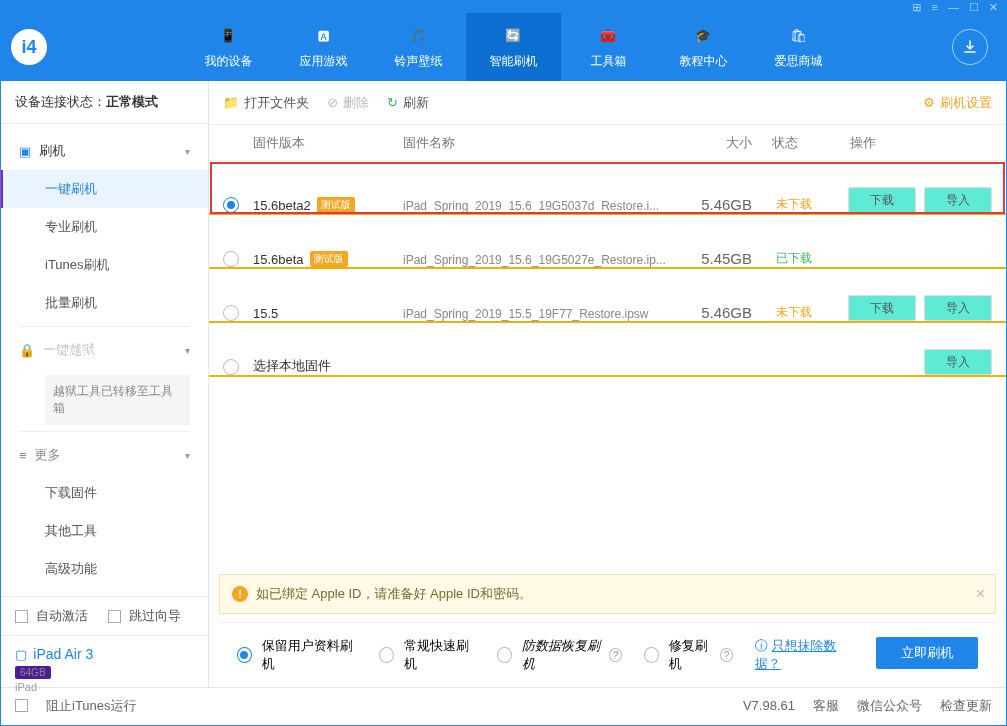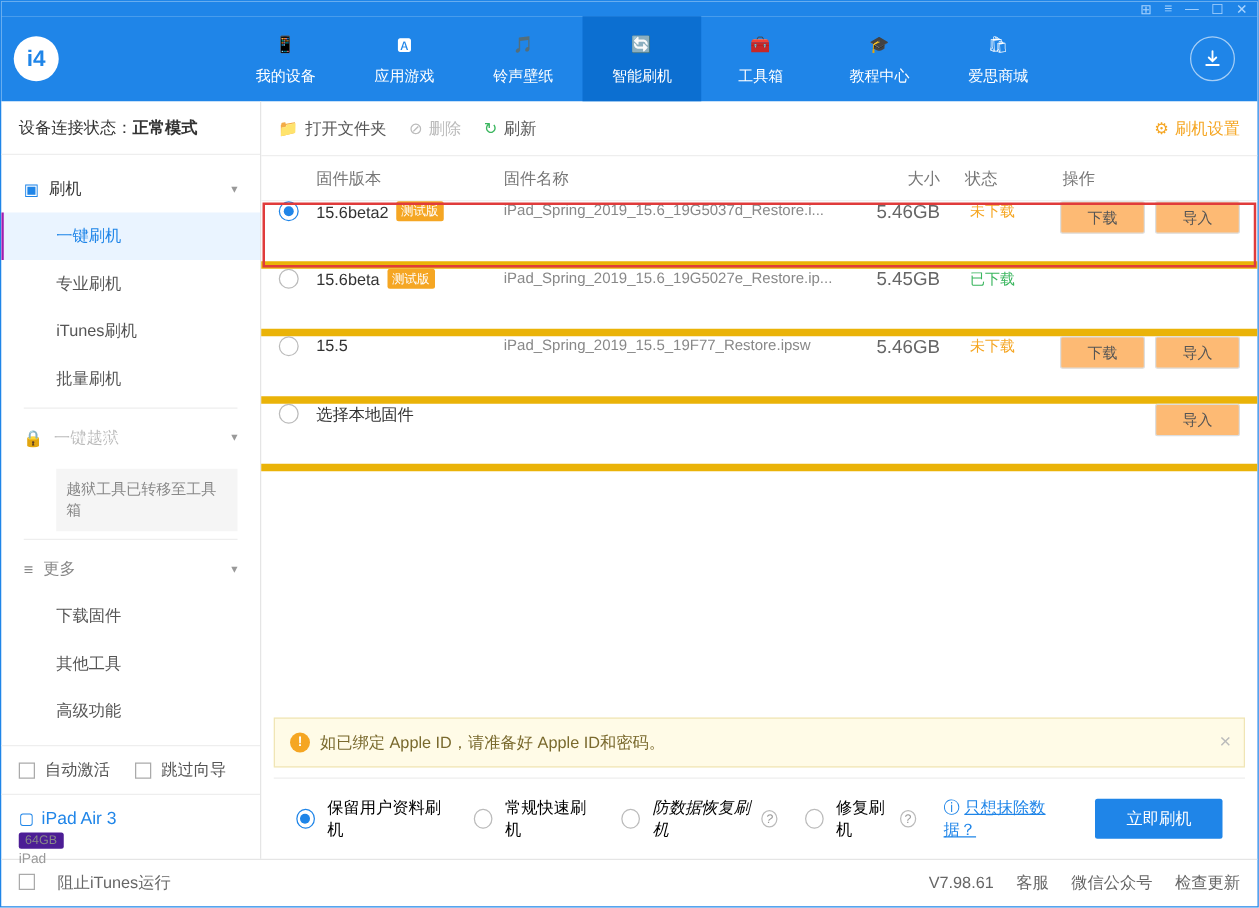--- a/index.html
+++ b/index.html
@@ -40,38 +40,38 @@
 .toolbar{height:44px;display:flex;align-items:center;padding:0 14px;gap:18px;border-bottom:1px solid #eee}
 .tb-btn{display:flex;align-items:center;gap:5px;cursor:pointer;color:#555;font-size:13px}
 .tb-btn.disabled{color:#bbb}
 .tb-right{margin-left:auto;color:#f5a623;display:flex;align-items:center;gap:5px}
 .table-head{height:36px;display:flex;align-items:center;padding:0 14px 0 44px;color:#777;font-size:12px;border-bottom:1px solid #f0f0f0}
 .col-ver{width:150px}
 .col-name{flex:1}
 .col-size{width:70px;text-align:right}
 .col-status{width:80px;padding-left:20px}
 .col-ops{width:160px;padding-left:18px}
-.row{height:54px;display:flex;align-items:flex-start;padding:0 14px;border-bottom:6px solid #eab308}
+.row{height:54px;display:flex;align-items:flex-end;padding:0 14px;border-bottom:2px solid #eab308}
 .row.highlight{outline:2px solid #e03b3b;outline-offset:-3px}
 .radio{width:16px;height:16px;border:1.5px solid #bbb;border-radius:50%;margin-right:14px;display:flex;align-items:center;justify-content:center}
 .radio.checked{border-color:#1f85e8}
 .radio.checked::after{content:"";width:8px;height:8px;border-radius:50%;background:#1f85e8}
 .row .ver{width:150px;display:flex;align-items:center;gap:6px;color:#333}
 .beta-tag{background:#f5a623;color:#fff;font-size:10px;padding:1px 4px;border-radius:2px}
 .row .fname{flex:1;color:#888;font-size:12px;overflow:hidden;text-overflow:ellipsis;white-space:nowrap}
 .row .size{width:70px;text-align:right;color:#666;font-size:15px}
 .row .status{width:80px;padding-left:24px;font-size:12px}
 .st-not{color:#f5a623}
 .st-done{color:#3bb65f}
 .row .ops{width:160px;display:flex;gap:8px;justify-content:flex-end}
-.btn{width:68px;height:26px;border:1px solid #ddd;background:#fdba74;cursor:pointer;font-size:12px;color:#555;border-radius:2px}
+.btn{width:68px;height:26px;border:1px solid #ddd;background:#5eead4;cursor:pointer;font-size:12px;color:#555;border-radius:2px}
 .alert{margin:0 10px;background:#fffbe7;border:1px solid #f0e5b5;padding:10px 12px;display:flex;align-items:center;gap:8px;font-size:12px;color:#7a6a2e;position:relative}
 .alert .warn-icon{width:16px;height:16px;border-radius:50%;background:#f5a623;color:#fff;display:flex;align-items:center;justify-content:center;font-size:11px;font-weight:bold}
 .alert .close{position:absolute;right:10px;color:#bbb;cursor:pointer;font-size:16px}
-.flash-opts{padding:14px 18px;display:flex;align-items:center;gap:22px;font-size:12px;border-top:1px solid #eee;margin:8px 10px 0}
+.flash-opts{padding:14px 18px;display:flex;align-items:flex-start;gap:22px;font-size:12px;border-top:1px solid #eee;margin:8px 10px 0}
 .flash-opts .radio{margin-right:6px}
 .help{width:14px;height:14px;border:1px solid #bbb;border-radius:50%;display:inline-flex;align-items:center;justify-content:center;font-size:10px;color:#999}
 .info-icn{color:#1f85e8}
 .link{color:#1f85e8;text-decoration:underline;cursor:pointer}
 .btn-primary{margin-left:auto;width:110px;height:32px;background:#1f85e8;color:#fff;border:none;border-radius:2px;font-size:13px;cursor:pointer}
 .statusbar{height:36px;border-top:1px solid #e5e5e5;display:flex;align-items:center;padding:0 14px;font-size:12px;color:#666;gap:18px}
 .statusbar .ver{margin-left:auto}
 .statusbar .sb-link{cursor:pointer}
 svg{display:block}
 .content-body{flex:1;display:flex;flex-direction:column}

